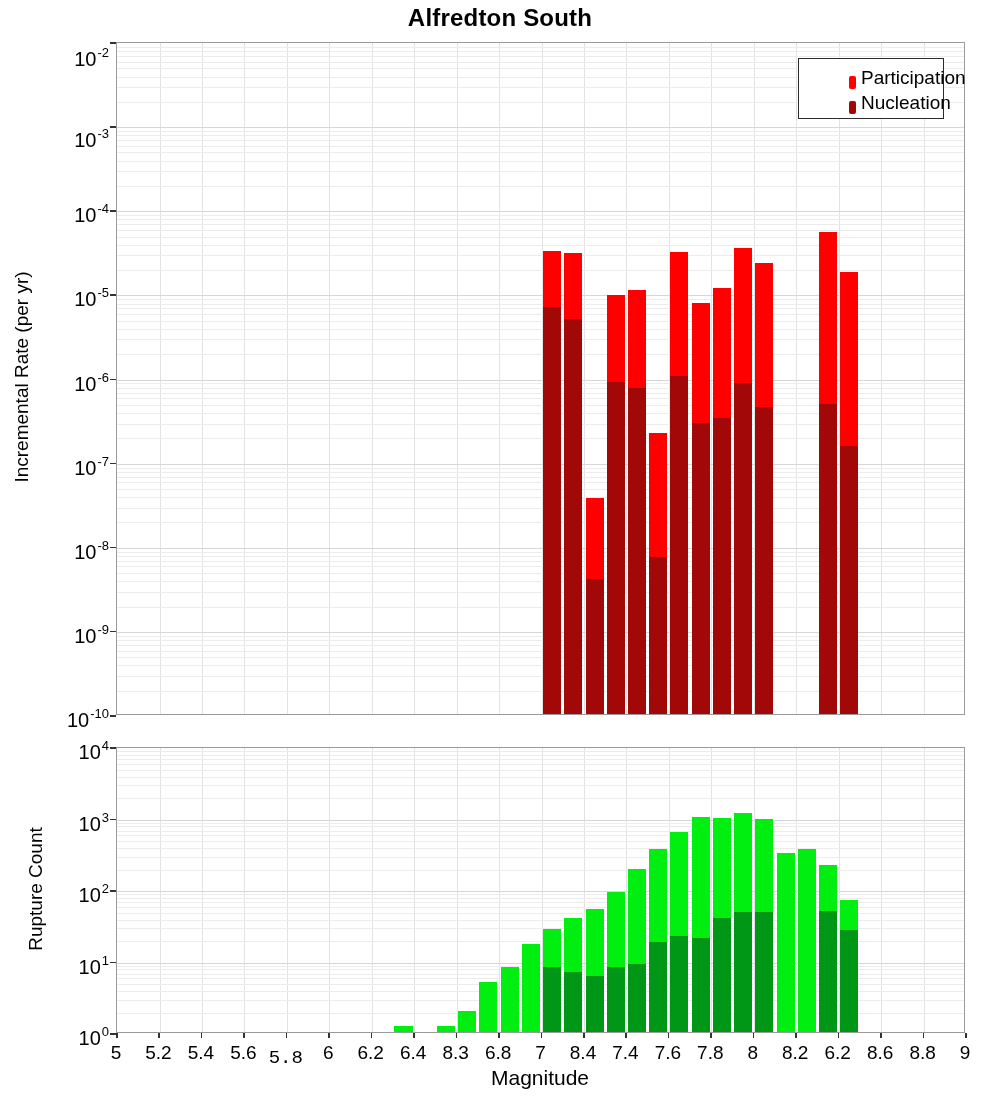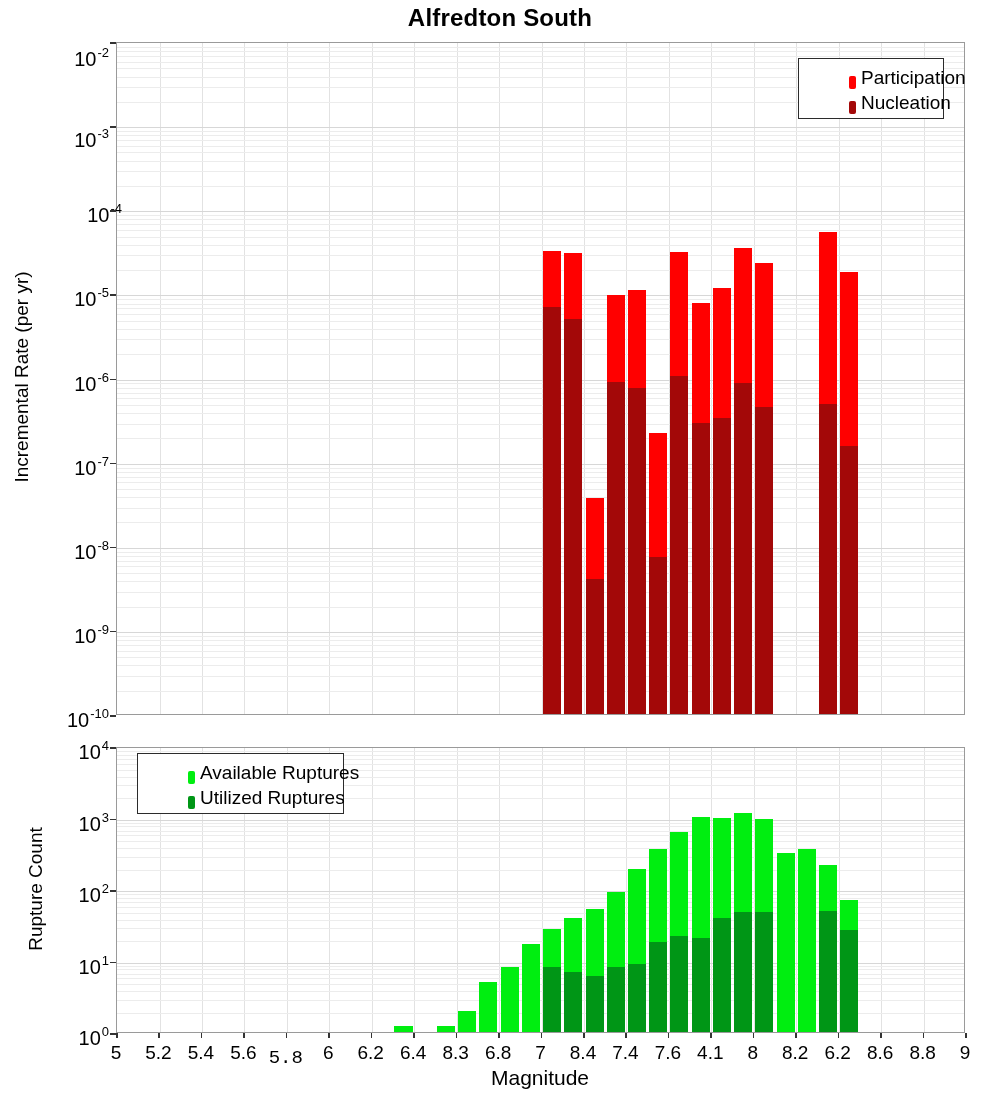--- a/index.html
+++ b/index.html
@@ -247,41 +247,31 @@
     <div class="legend-row">
       <span class="swatch" id="sw-participation" style="background: rgb(255, 0, 0);"></span>
       <span class="legend-label">Participation</span>
     </div>
     <div class="legend-row">
       <span class="swatch" id="sw-nucleation" style="background: rgb(163, 8, 8);"></span>
       <span class="legend-label">Nucleation</span>
     </div>
   </div>
 
-  <div class="legend" style="left:137px;top:753px;width:207px;">
-    <div class="legend-row">
-      <span class="swatch" id="sw-available" style="background: rgb(0, 238, 16);"></span>
-      <span class="legend-label">Available Ruptures</span>
-    </div>
-    <div class="legend-row">
-      <span class="swatch" id="sw-utilized" style="background: rgb(0, 150, 22);"></span>
-      <span class="legend-label">Utilized Ruptures</span>
-    </div>
-  </div>
 
   <div class="axis-title rot" style="left:-178px;top:366px;">Incremental Rate (per yr)</div>
   <div class="axis-title rot" style="left:-164px;top:878px;">Rupture Count</div>
   <div class="xaxis-title">Magnitude</div>
 
   <div id="ticks">
       <div class="ytick" style="top: 29px; margin-top: 12px;">10<sup>-2</sup></div>
       <div class="tickmark" style="left: 110px; top: 42px; width: 6px; height: 1.5px;"></div>
       <div class="ytick" style="top: 122px;">10<sup>-3</sup></div>
       <div class="tickmark" style="left: 110px; top: 126.1px; width: 6px; height: 1.5px;"></div>
-      <div class="ytick" style="top: 197.3px; padding-left: 13px;">10<sup>-4</sup></div>
+      <div class="ytick" style="top: 197.3px;">10<sup>-4</sup></div>
       <div class="tickmark" style="left: 110px; top: 210.3px; width: 6px; height: 1.5px;"></div>
       <div class="ytick" style="top: 281.4px;">10<sup>-5</sup></div>
       <div class="tickmark" style="left: 110px; top: 294.4px; width: 6px; height: 1.5px;"></div>
       <div class="ytick" style="top: 365.5px;">10<sup>-6</sup></div>
       <div class="tickmark" style="left: 110px; top: 378.5px; width: 6px; height: 1.5px;"></div>
       <div class="ytick" style="top: 449.6px;">10<sup>-7</sup></div>
       <div class="tickmark" style="left: 110px; top: 462.6px; width: 6px; height: 1.5px;"></div>
       <div class="ytick" style="top: 533.8px;">10<sup>-8</sup></div>
       <div class="tickmark" style="left: 110px; top: 546.8px; width: 6px; height: 1.5px;"></div>
       <div class="ytick" style="top: 617.9px;">10<sup>-9</sup></div>
@@ -319,21 +309,21 @@
       <div class="xtick" style="left: 466.1px; top: 1042px;">6.8</div>
       <div class="tickmark" style="left: 498.1px; top: 1033px; width: 1.5px; height: 5px;"></div>
       <div class="xtick" style="left: 508.5px; top: 1042px;">7</div>
       <div class="tickmark" style="left: 540.5px; top: 1033px; width: 1.5px; height: 5px;"></div>
       <div class="xtick" style="left: 551px; top: 1042px;">8.4</div>
       <div class="tickmark" style="left: 583px; top: 1033px; width: 1.5px; height: 5px;"></div>
       <div class="xtick" style="left: 593.4px; top: 1042px;">7.4</div>
       <div class="tickmark" style="left: 625.4px; top: 1033px; width: 1.5px; height: 5px;"></div>
       <div class="xtick" style="left: 635.9px; top: 1042px;">7.6</div>
       <div class="tickmark" style="left: 667.9px; top: 1033px; width: 1.5px; height: 5px;"></div>
-      <div class="xtick" style="left: 678.3px; top: 1042px;">4.1</div>
+      <div class="xtick" style="left: 678.3px; top: 1042px;">7.8</div>
       <div class="tickmark" style="left: 710.3px; top: 1033px; width: 1.5px; height: 5px;"></div>
       <div class="xtick" style="left: 720.8px; top: 1042px;">8</div>
       <div class="tickmark" style="left: 752.8px; top: 1033px; width: 1.5px; height: 5px;"></div>
       <div class="xtick" style="left: 763.2px; top: 1042px;">8.2</div>
       <div class="tickmark" style="left: 795.2px; top: 1033px; width: 1.5px; height: 5px;"></div>
       <div class="xtick" style="left: 805.7px; top: 1042px;">6.2</div>
       <div class="tickmark" style="left: 837.7px; top: 1033px; width: 1.5px; height: 5px;"></div>
       <div class="xtick" style="left: 848.1px; top: 1042px;">8.6</div>
       <div class="tickmark" style="left: 880.1px; top: 1033px; width: 1.5px; height: 5px;"></div>
       <div class="xtick" style="left: 890.6px; top: 1042px;">8.8</div>

